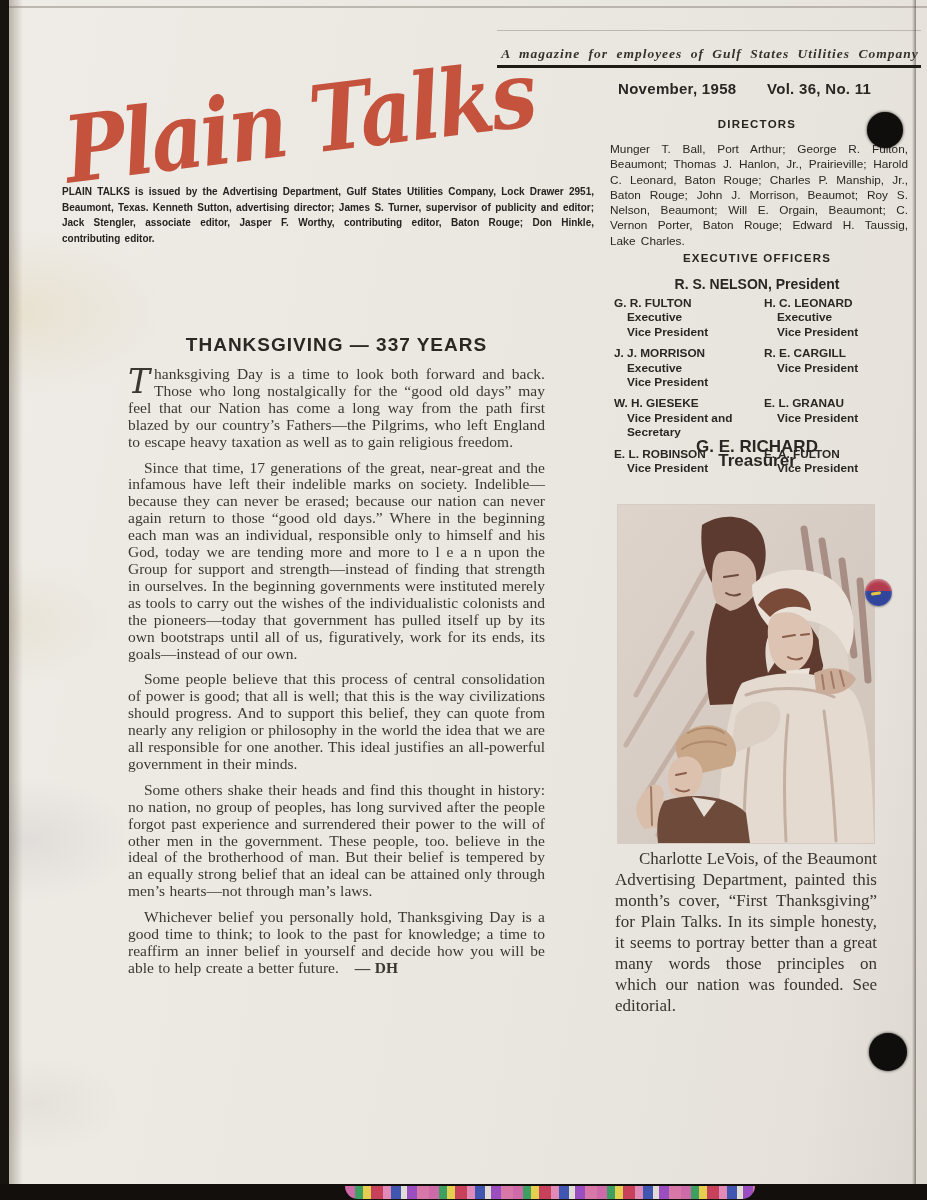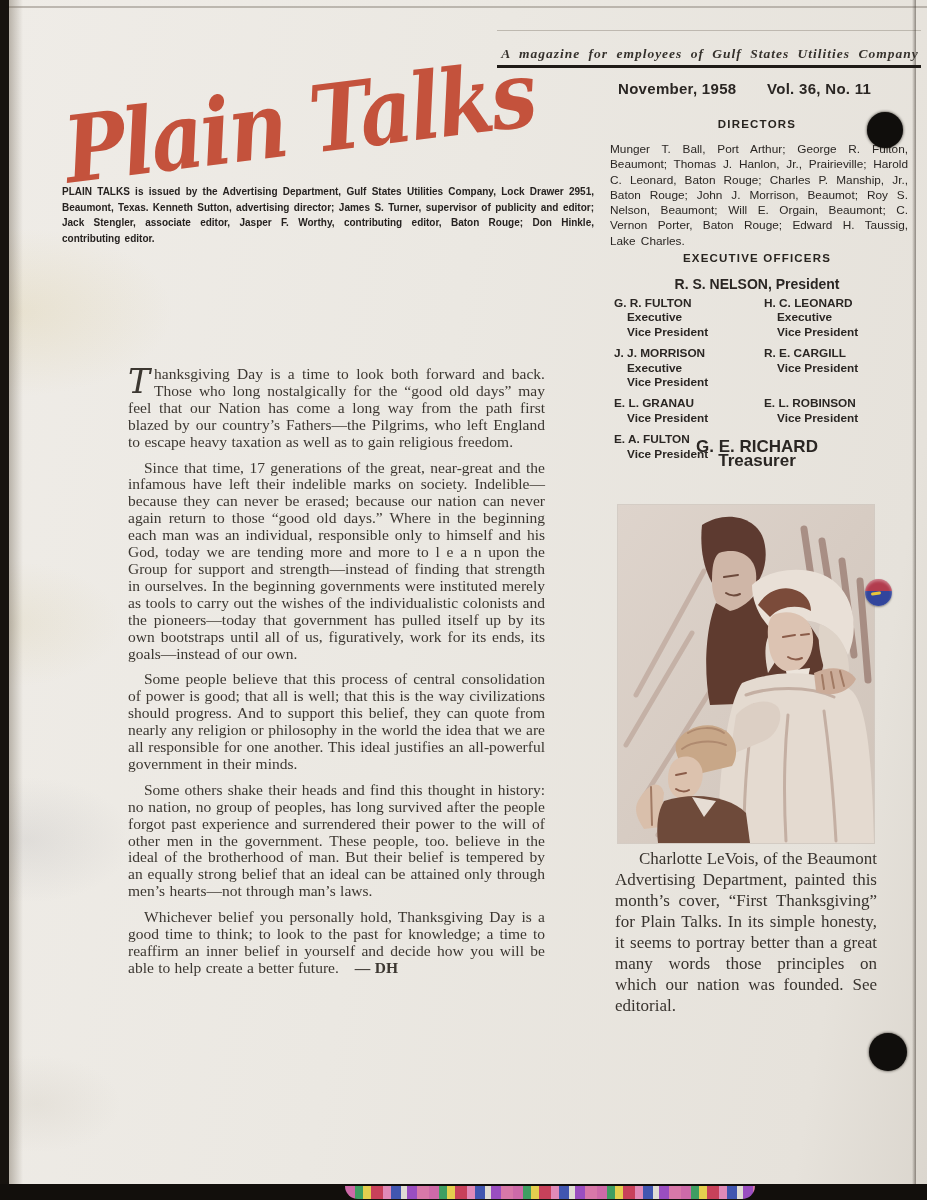--- a/index.html
+++ b/index.html
@@ -124,20 +124,25 @@
     <div class="officer">
       <div>J. J. MORRISON</div>
       <div class="officer-title">Executive
 Vice President</div>
     </div>
     <div class="officer">
       <div>R. E. CARGILL</div>
       <div class="officer-title">Vice President</div>
     </div>
     <div class="officer">
+      <div>W. H. GIESEKE</div>
+      <div class="officer-title">Vice President and
+Secretary</div>
+    </div>
+    <div class="officer">
       <div>E. L. GRANAU</div>
       <div class="officer-title">Vice President</div>
     </div>
     <div class="officer">
       <div>E. L. ROBINSON</div>
       <div class="officer-title">Vice President</div>
     </div>
     <div class="officer">
       <div>E. A. FULTON</div>
       <div class="officer-title">Vice President</div>
@@ -210,20 +215,21 @@
 
       <path d="M20,296 C30,278 42,274 46,288 L42,322 L26,324 C18,312 16,304 20,296 Z" fill="#d9bfab"></path>
       <path d="M33,282 L34,320" stroke="#a17a64" stroke-width="2" stroke-linecap="round"></path>
 
       <path d="M46,296 C78,286 112,292 128,308 L132,338 L40,338 C38,320 40,306 46,296 Z" fill="#6e4a3a"></path>
       <path d="M74,292 L98,296 L86,312 Z" fill="#e6ddd4"></path>
     </svg>
   </div>
   <div class="abs cover-caption">Charlotte LeVois, of the Beaumont Advertising Department, painted this month’s cover, “First Thanksgiving” for Plain Talks. In its simple honesty, it seems to portray better than a great many words those principles on which our nation was founded. See editorial.</div>
 
+  <div class="abs article-title">THANKSGIVING — 337 YEARS</div>
   <div class="abs article-body">
     <p class="first">
       <span class="dropcap">T</span><span>hanksgiving Day is a time to look both forward and back.  Those who long nostalgically for the “good old days” may feel that our Nation has come a long way from the path first blazed by our country’s Fathers—the Pilgrims, who left England to escape heavy taxation as well as to gain religious freedom.</span>
     </p>
     <p>Since that time, 17 generations of the great, near-great and the infamous have left their indelible marks on society.  Indelible—because they can never be erased; because our nation can never again return to those “good old days.”  Where in the beginning each man was an individual, responsible only to himself and his God, today we are tending more and more to l e a n upon the Group for support and strength—instead of finding that strength in ourselves.  In the beginning governments were instituted merely as tools to carry out the wishes of the individualistic colonists and the pioneers—today that government has pulled itself up by its own bootstraps until all of us, figuratively, work for its ends, its goals—instead of our own.</p>
     <p>Some people believe that this process of central consolidation of power is good; that all is well; that this is the way civilizations should progress.  And to support this belief, they can quote from nearly any religion or philosophy in the world the idea that we are all responsible for one another.  This ideal justifies an all-powerful government in their minds.</p>
     <p>Some others shake their heads and find this thought in history: no nation, no group of peoples, has long survived after the people forgot past experience and surrendered their power to the will of other men in the government.  These people, too. believe in the ideal of the brotherhood of man.  But their belief is tempered by an equally strong belief that an ideal can be attained only through men’s hearts—not through man’s laws.</p>
     <p>
       <span>Whichever belief you personally hold, Thanksgiving Day is a good time to think; to look to the past for knowledge; a time to reaffirm an inner belief in yourself and decide how you will be able to help create a better future.</span><span class="byline">— DH</span>
     </p>

